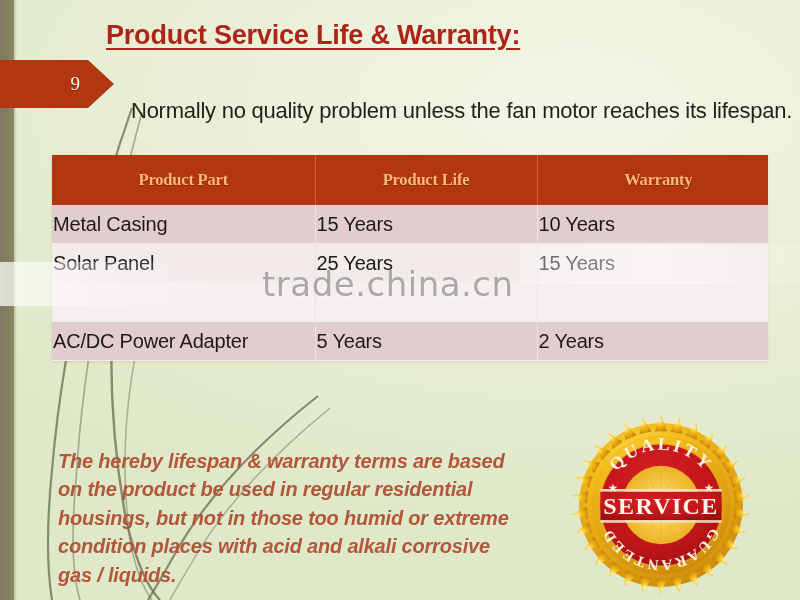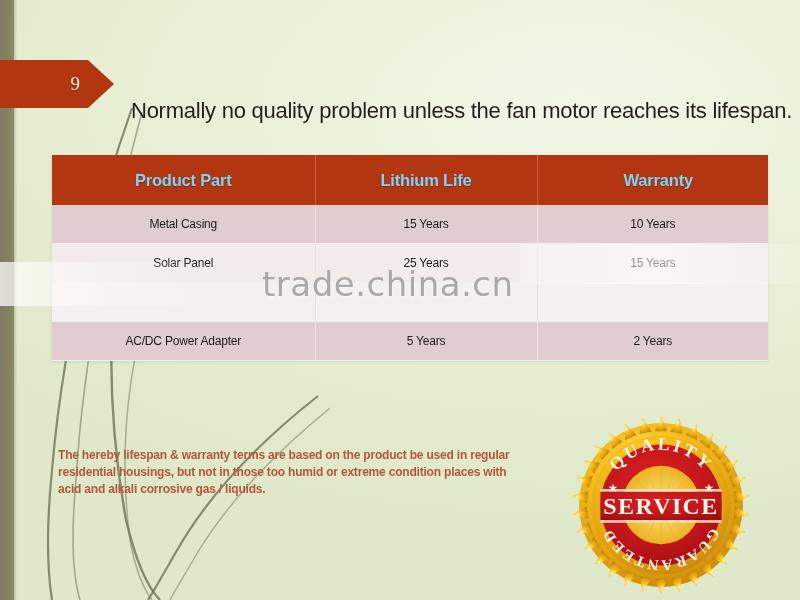--- a/index.html
+++ b/index.html
@@ -65,30 +65,31 @@
   
   .table{
     position:absolute;left:52px;top:155px;width:716px;
     border-collapse:collapse;table-layout:fixed;
     box-shadow:0 1px 3px rgba(0,0,0,.10);
   }
   .table col.c1{width:263px;}
   .table col.c2{width:222px;}
   .table col.c3{width:231px;}
   .table th{
-    background:#b2360f;color:#7dd3fc;
+    background:#b2360f;color:#fdba74;
     font-size:16.5px;font-weight:bold;
     height:48px;letter-spacing:-.2px;
     border-right:1px solid #d3603c;
     text-shadow:0 1px 1px rgba(0,0,0,.25);
+    font-family:Liberation Serif, serif;
   }
   .table th:last-child{border-right:none;padding-left:12px;}
   .table td{
-    height:36px;text-align:center;
-    font-size:12px;color:#1e1a18;letter-spacing:-.2px;
+    height:36px;text-align:left;
+    font-size:20px;color:#1e1a18;letter-spacing:-.2px;
     border-right:1px solid #ece0e0;
     border-bottom:1px solid #f6eeee;
     margin-left:39px;
   }
   .table td:last-child{border-right:none;}
   .table tbody tr.dark td{background:#e1cdcf;}
   .table tbody tr.light td{background:#f3eaea;}
   .table tbody tr.blank td{background:#f6efef;height:36px;}
   
   .wm{
@@ -105,22 +106,22 @@
     pointer-events:none;
   }
   .wm-band2{
     position:absolute;left:520px;top:244px;width:280px;height:40px;
     background:linear-gradient(to right,rgba(255,255,255,.30),rgba(255,255,255,.55),rgba(255,255,255,.10));
     pointer-events:none;
   }
   
   .footnote{
     position:absolute;left:58px;top:447px;width:460px;
-    font-size:12px;line-height:1.42;
-    font-weight:bold;
+    font-size:20px;line-height:1.42;
+    font-style:italic;font-weight:bold;
     color:#b4563a;letter-spacing:-.2px;
   }
   
   .seal{position:absolute;left:572px;top:416px;width:178px;height:178px;}
 </style>
 </head>
 <body>
 
 <div class="slide">
 
@@ -137,33 +138,34 @@
       <path d="M330 408 C 276 452, 224 506, 192 562 C 178 586, 172 596, 170 600" stroke-width="1.4" stroke-opacity=".5"></path>
     </g>
   </svg>
 
   <div class="pagebanner">
     <div class="body"></div>
     <div class="tip"></div>
     <div class="num">9</div>
   </div>
 
+  <div class="title">Product Service Life &amp; Warranty:</div>
 
   <div class="subtitle">Normally no quality problem unless the fan motor reaches its lifespan.</div>
 
   <table class="table">
     <colgroup>
         <col class="c1">
         <col class="c2">
         <col class="c3">
       </colgroup>
     <thead>
       <tr>
         <th>Product Part</th>
-        <th>Lithium Life</th>
+        <th>Product Life</th>
         <th>Warranty</th>
       </tr>
     </thead>
     <tbody>
       <tr class="dark">
         <td>Metal Casing</td>
         <td>15 Years</td>
         <td>10 Years</td>
       </tr>
       <tr class="light">

